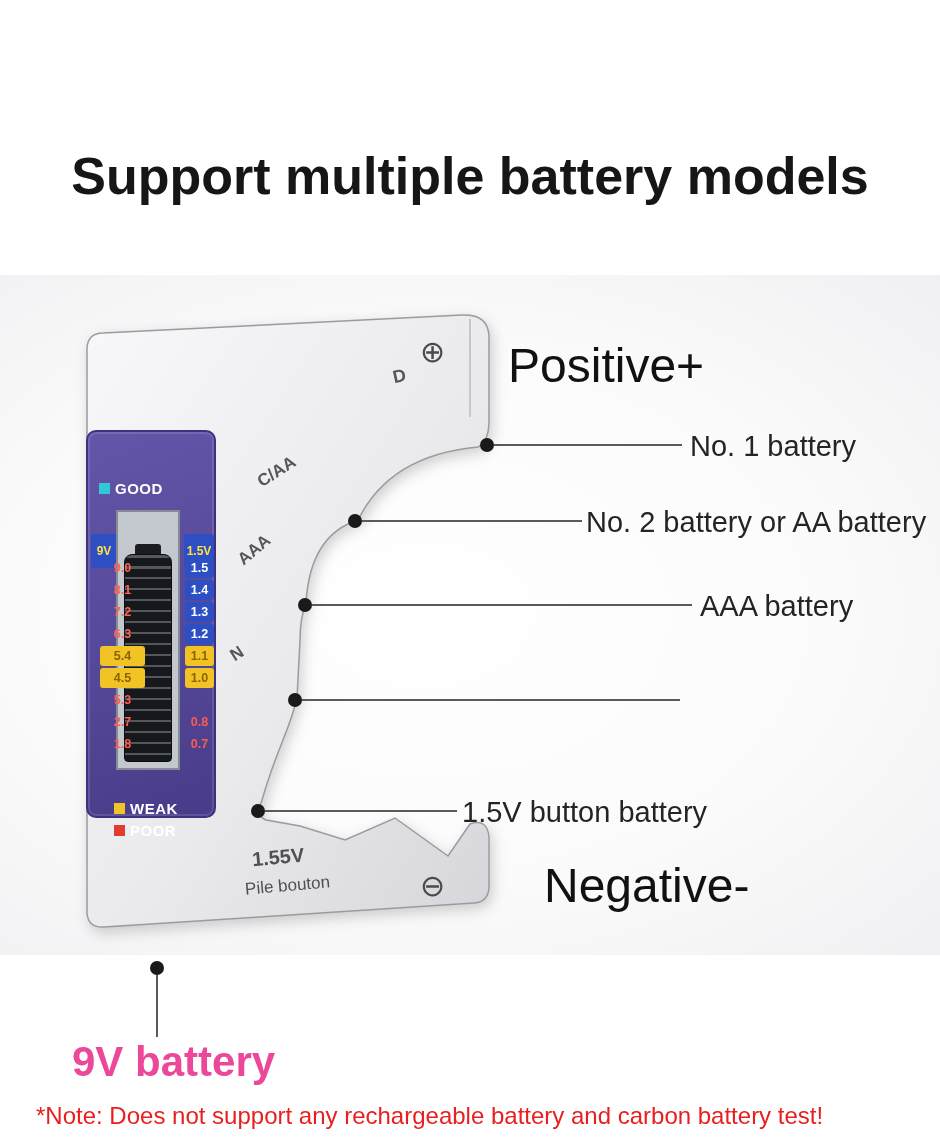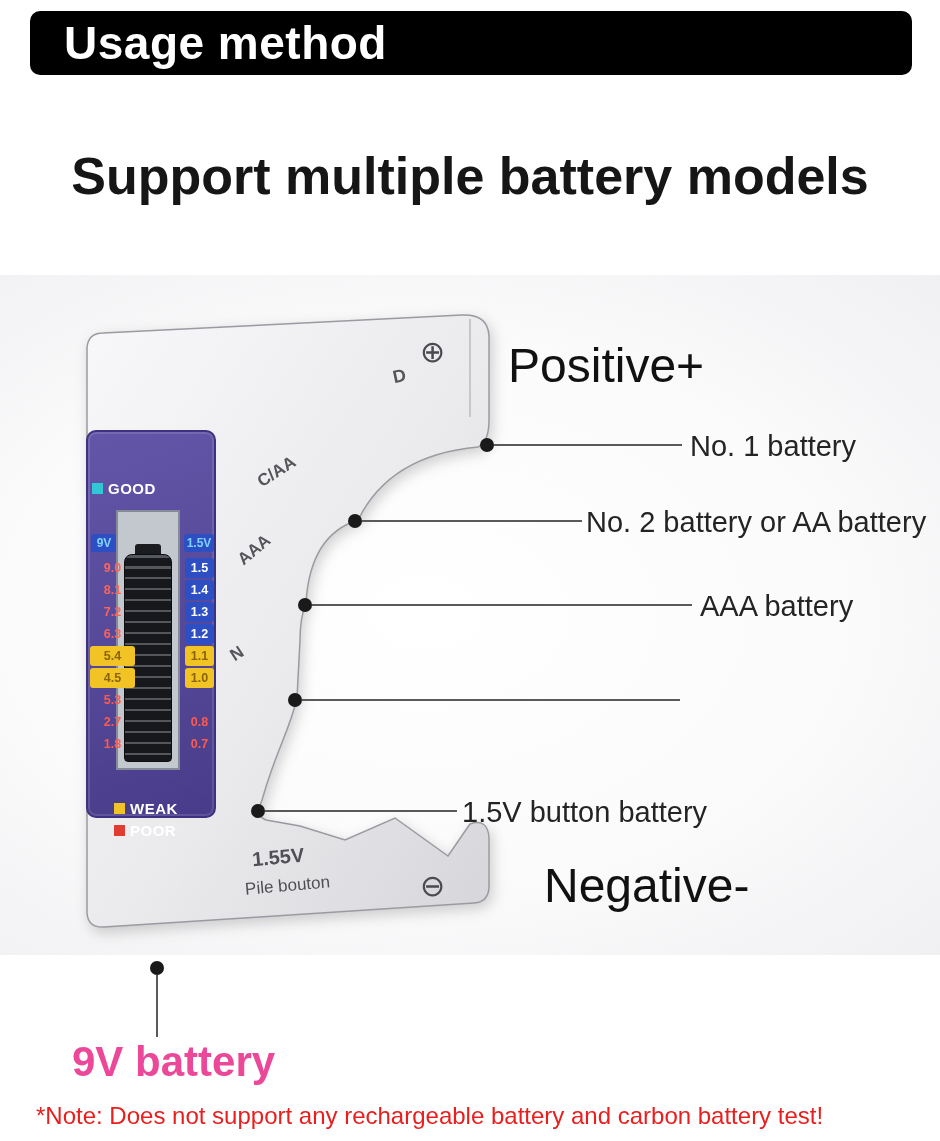--- a/index.html
+++ b/index.html
@@ -20,38 +20,38 @@
   .photo-bg { position:absolute; left:0; top:275px; width:940px; height:680px;
               background:radial-gradient(ellipse at 45% 50%, #ffffff 0%, #fbfbfc 55%, #f0f0f2 100%); }
 
   .device-svg { position:absolute; left:60px; top:295px; width:445px; height:650px;
                 filter:drop-shadow(3px 5px 7px rgba(0,0,0,0.18)); }
 
   
   .lcd { position:absolute; left:86px; top:430px; width:130px; height:388px;
          background:linear-gradient(160deg,#6356a8 0%,#554898 55%,#483c8a 100%);
          border:2px solid #3d3280; border-radius:10px; box-shadow:inset 0 0 0 2px rgba(255,255,255,0.12); }
-  .good-row { position:absolute; left:4px; top:48px; display:flex; align-items:center; gap:5px; }
+  .good-row { position:absolute; left:11px; top:48px; display:flex; align-items:center; gap:5px; }
   .status-row { position:absolute; display:flex; align-items:center; gap:5px;margin-top:28px; }
   .weak-row { left:26px; top:340px; }
   .poor-row { left:26px; top:362px; }
   .sq { width:11px; height:11px; display:inline-block; }
   .sq-good { background:#2fc8d4; }
   .sq-weak { background:#f2c324; }
   .sq-poor { background:#e03c31; }
   .status-label { color:#fff; font-weight:bold; font-size:15px; letter-spacing:0.5px; }
 
-  .hdr { position:absolute; top:102px; height:18px; background:#2e4fc4; color:#7dd3fc;
+  .hdr { position:absolute; top:102px; height:34px; background:#2e4fc4; color:#fde047;
          font-size:12px; font-weight:bold; display:flex; align-items:center; justify-content:center; border-radius:3px; }
   .hdr-left { left:3px; width:26px; }
   .hdr-right { left:96px; width:30px; }
 
   .cell { position:absolute; height:20px; font-size:12.5px; font-weight:bold;
           display:flex; align-items:center; justify-content:center; border-radius:3px; }
-  .cell-left { left:2px; width:45px; }
+  .cell-left { left:12px; width:45px; }
   .cell-right { left:97px; width:29px; }
   .z-good-left { color:#ff6257; }
   .z-good-right { background:#2e4fc4; color:#fff; }
   .z-weak { background:#f2c324; color:#8a6400; }
   .z-poor { color:#ff5a4e; }
 
   .lcd-window { position:absolute; left:28px; top:78px; width:64px; height:260px;
                 background:#c3c8cf; border:2px solid #858b96; }
   .seg-tab { position:absolute; left:50%; transform:translateX(-50%); top:32px; width:26px; height:12px; background:#1b1c1f; border-radius:3px 3px 0 0; }
   .seg-stack { position:absolute; left:6px; right:6px; top:42px; bottom:6px;
@@ -77,23 +77,20 @@
   .bottom-callout { position:absolute; left:72px; top:1038px; font-size:42px; font-weight:bold; color:#ec4899; }
 
   .note { position:absolute; left:36px; top:1102px; width:900px; font-size:24px;
           color:#e81f1e; white-space:nowrap; }
 </style>
 </head>
 <body>
 
 <div class="page">
 
-  <div class="banner">
-    <span class="banner-title">Usage method</span>
-  </div>
 
   <div class="heading">Support multiple battery models</div>
 
   <div class="photo-bg"></div>
 
   <svg class="device-svg" viewBox="0 0 445 650">
     <defs>
       <linearGradient id="bodyGrad" x1="0" y1="0" x2="1" y2="1">
         <stop offset="0" stop-color="#f8f8fa"></stop>
         <stop offset="0.55" stop-color="#eaeaed"></stop>

